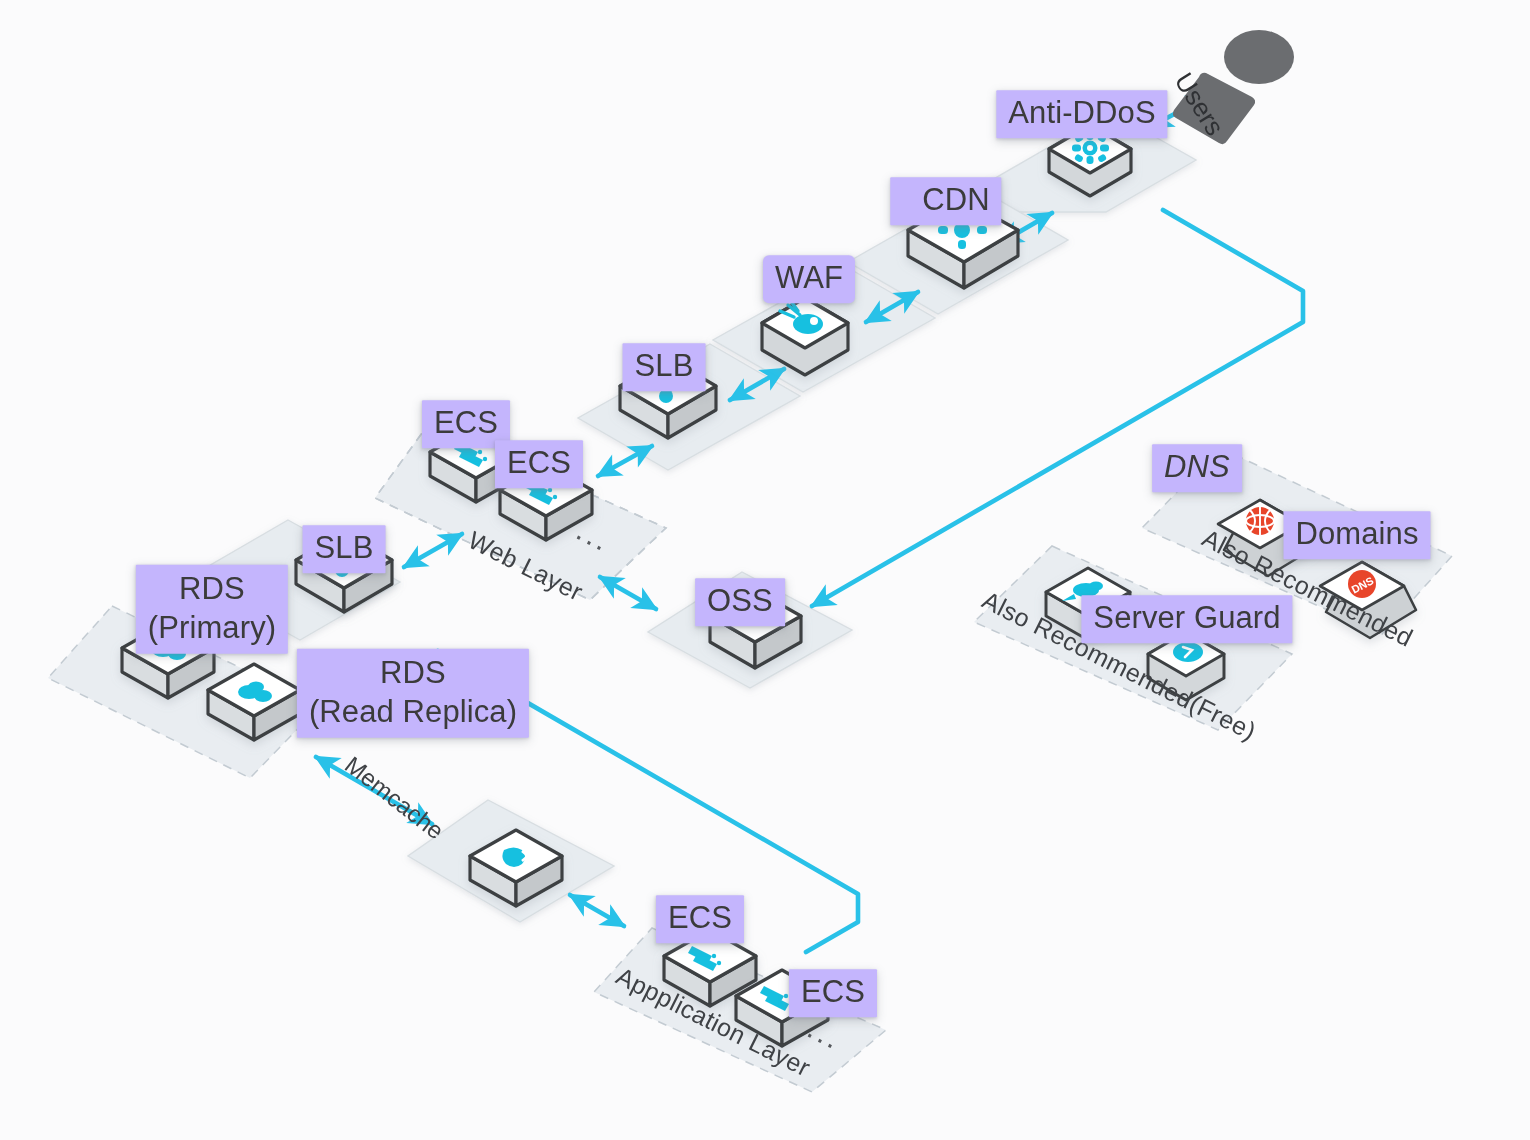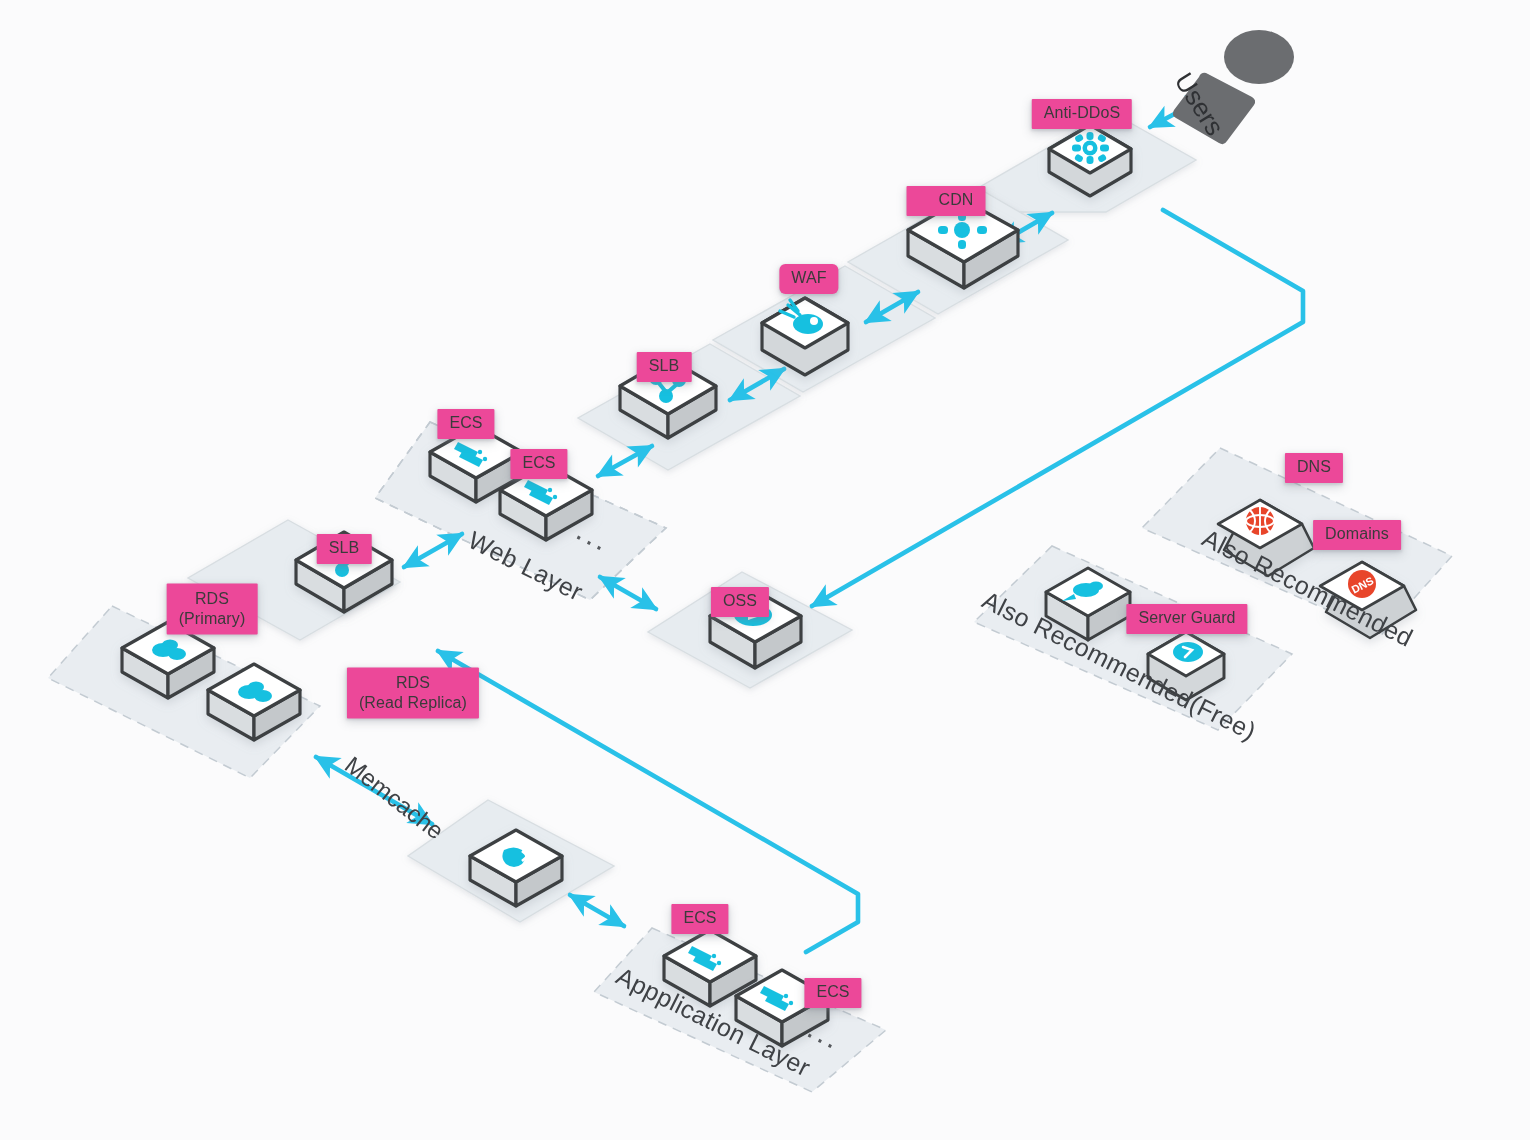--- a/index.html
+++ b/index.html
@@ -9,23 +9,23 @@
     font-family:"Liberation Sans", sans-serif;
     overflow:hidden;
     position:relative;
   }
   #stage{position:absolute;inset:0;width:1530px;height:1140px;}
   svg#diagram{position:absolute;left:0;top:0;width:1530px;height:1140px;}
 
   
   .lbl{
     position:absolute;
-    background:#ec4899;
+    background:#c4b5fd;
     color:#3b3b3b;
-    font-size:16px;
+    font-size:31px;
     line-height:1.18;
     padding:5px 12px 6px 12px;
     white-space:pre;
     text-align:center;
     box-shadow:0 3px 10px rgba(120,125,135,.30), 0 1px 3px rgba(120,125,135,.22);
     border-radius:1px;
     transform:translate(-50%,-50%);
     letter-spacing:.1px;
   }
   .lbl.two{line-height:1.25;margin-left:48px;}
@@ -414,17 +414,17 @@
 <div class="lbl two" style="left:365px;top:693px;">RDS
 (Read Replica)</div>
 
 <div class="lbl" style="left:700px;top:919px;">ECS</div>
 
 <div class="lbl" style="left:833px;top:993px;">ECS</div>
 
 
 <div class="lbl" style="left:1187px;top:619px;">Server Guard</div>
 
-<div class="lbl" style="left:1314px;top:468px;">DNS</div>
+<div class="lbl" style="left:1197px;top:468px;font-style:italic;">DNS</div>
 
 <div class="lbl" style="left:1357px;top:535px;">Domains</div>
 
 </div>
 
 </body></html>

